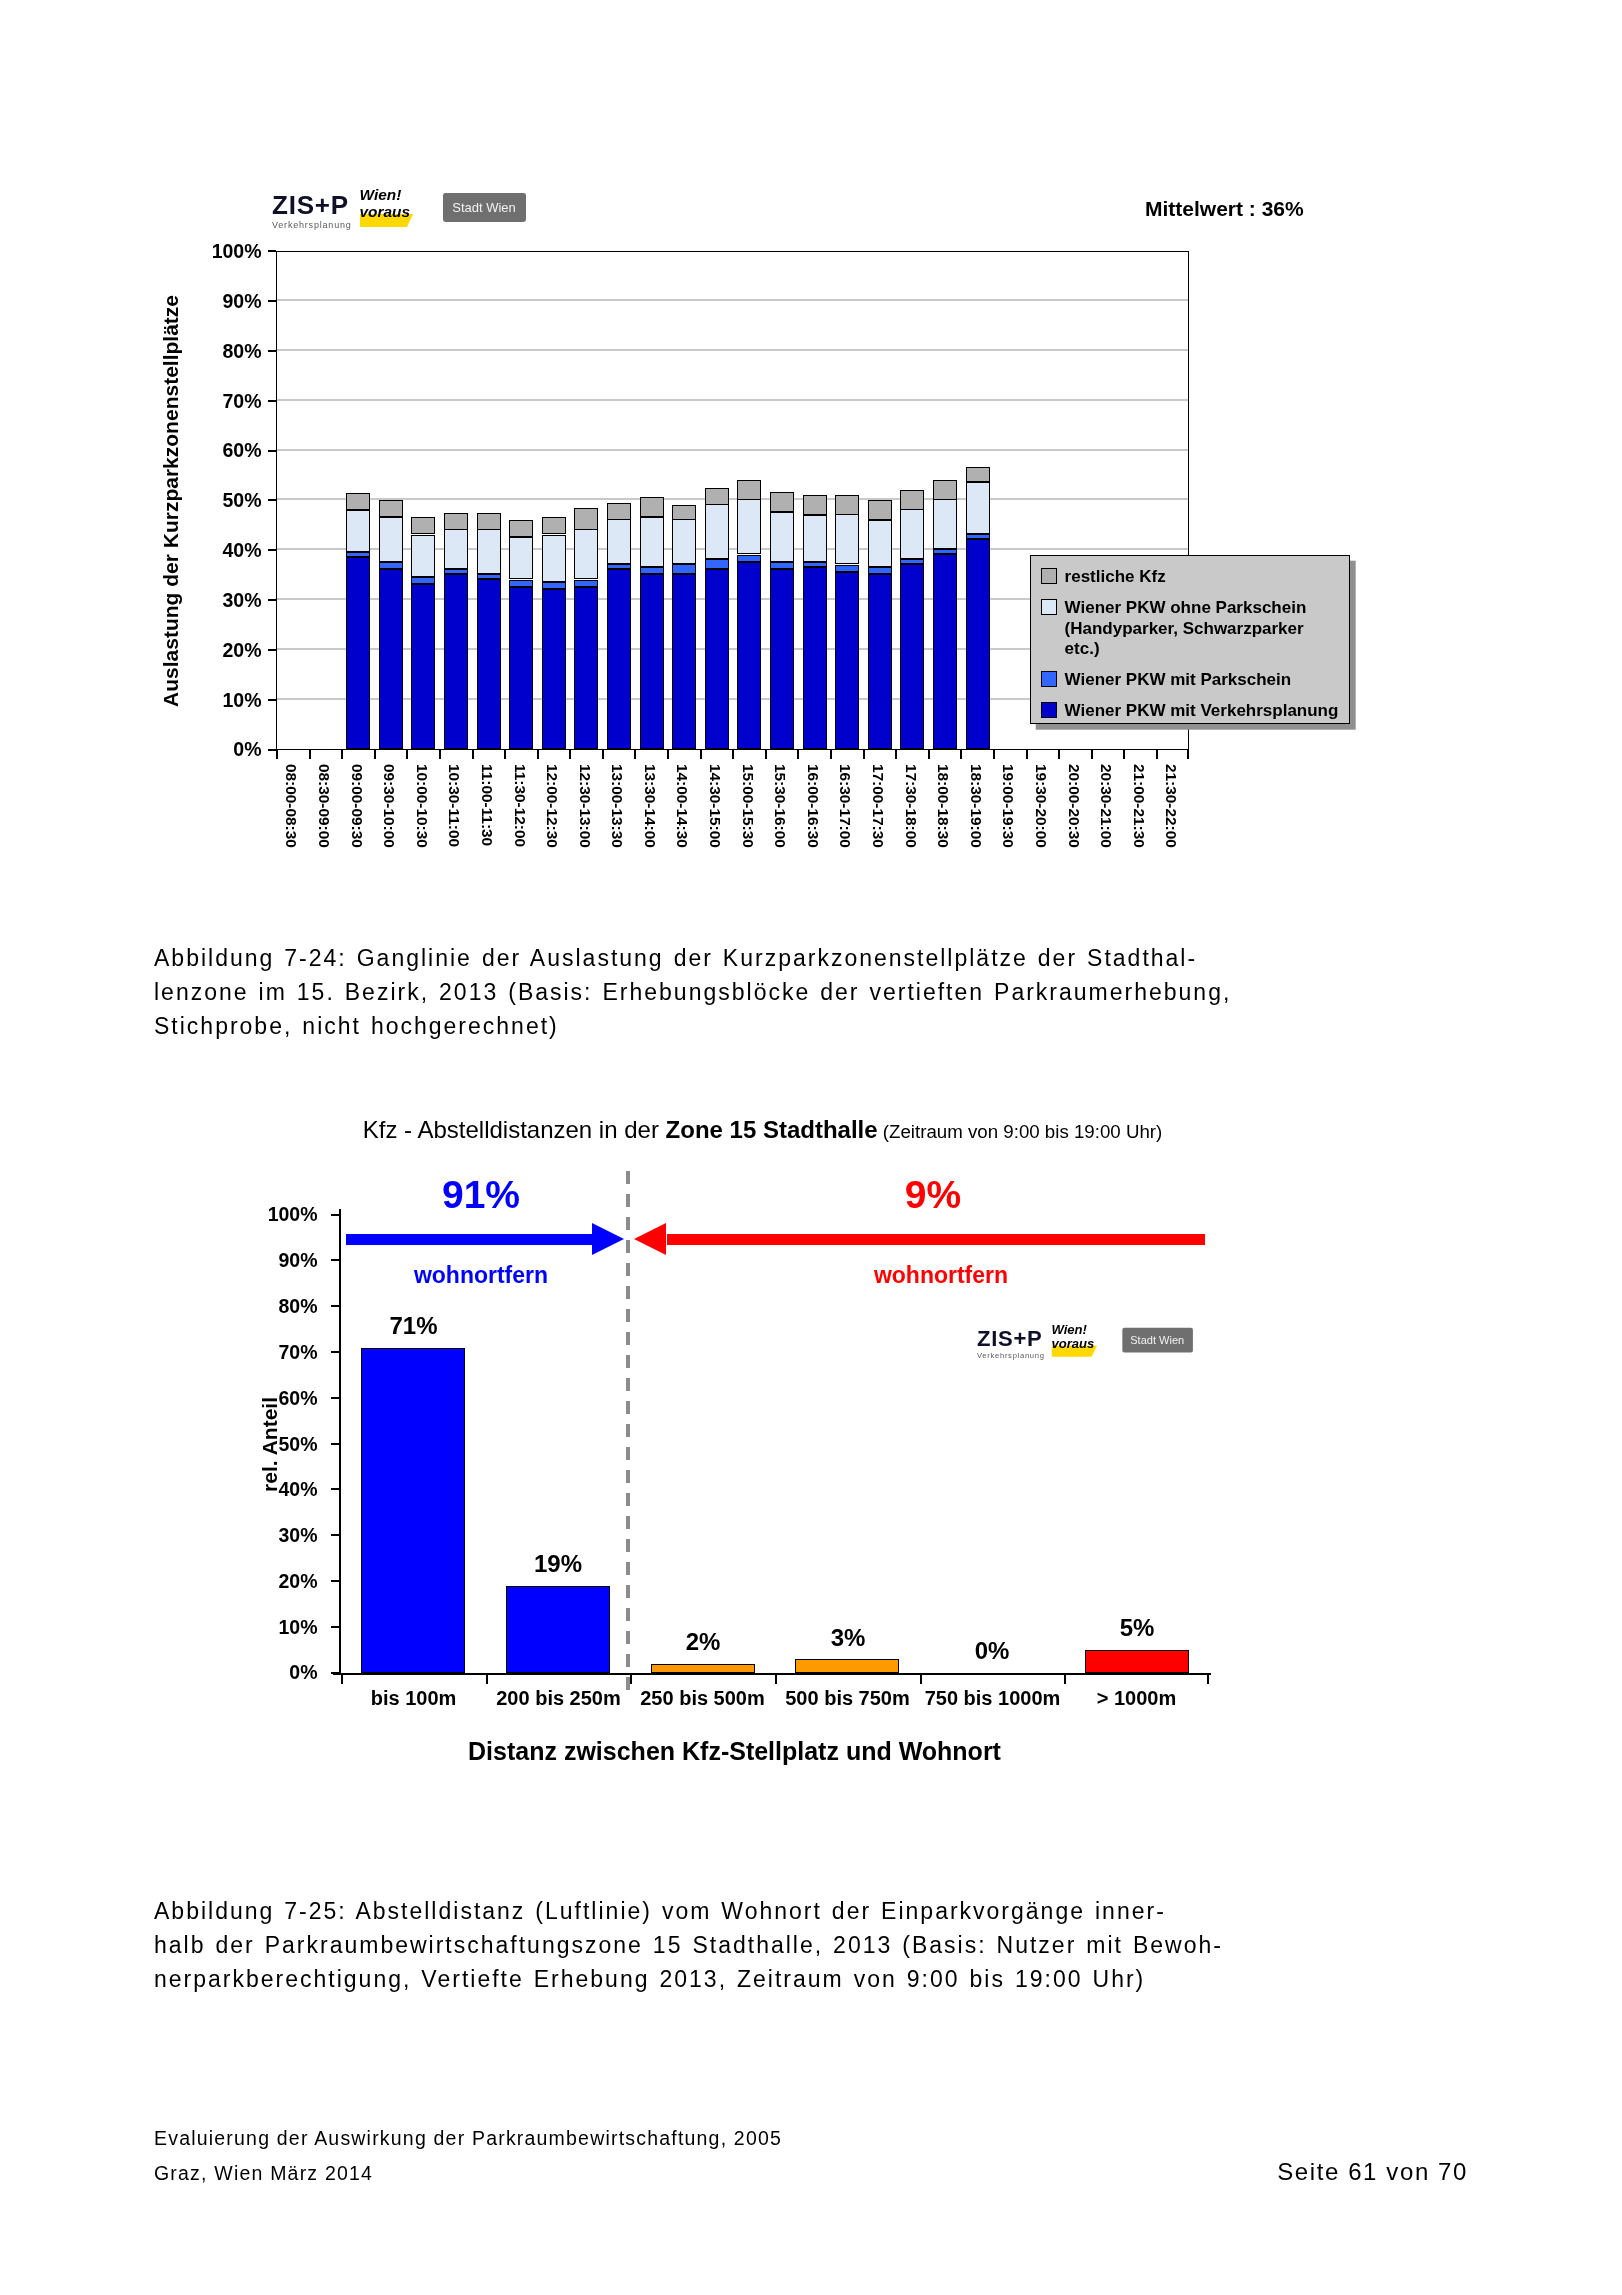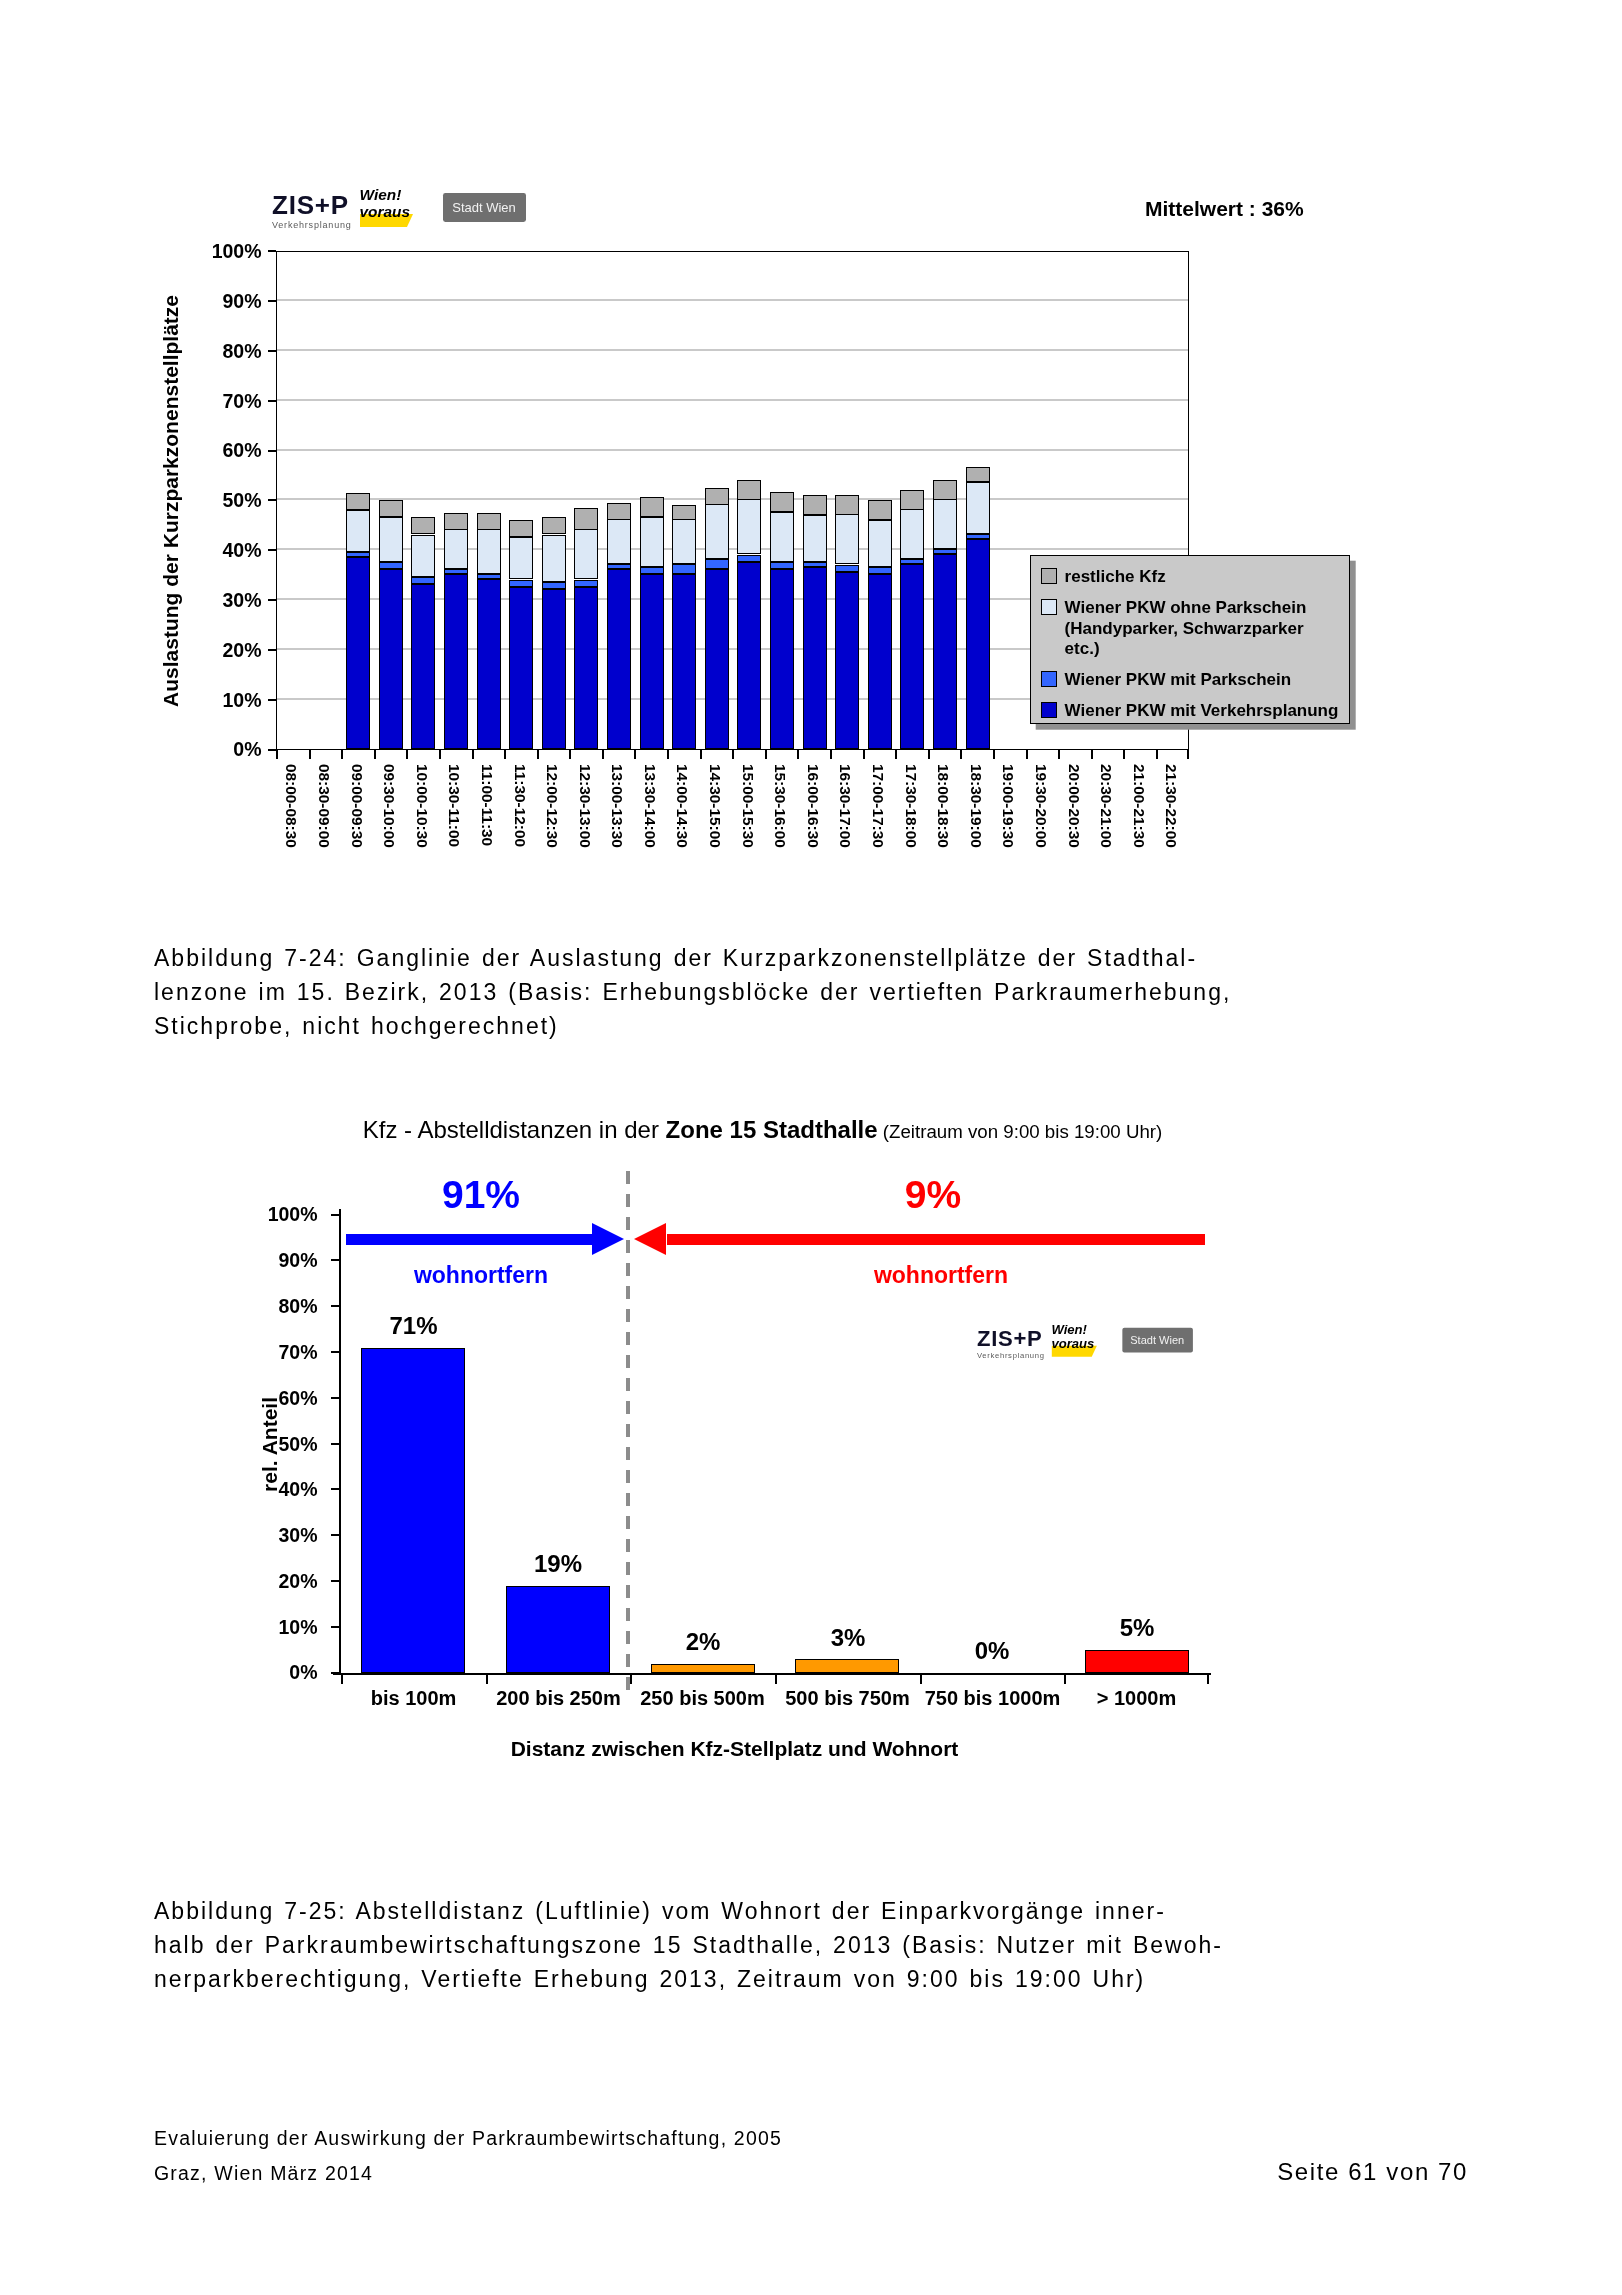--- a/index.html
+++ b/index.html
@@ -87,21 +87,21 @@
                  border-top:16px solid transparent; border-bottom:16px solid transparent;
                  border-left:32px solid var(--blue,#0000ff); }
   .c2-redhead  { position:absolute; left:634px; top:1223px; width:0; height:0;
                  border-top:16px solid transparent; border-bottom:16px solid transparent;
                  border-right:32px solid var(--red,#ff0000); }
   .c2-nah  { position:absolute; left:345px; top:1262px; width:272px; text-align:center;
              font-size:23px; font-weight:bold; color:var(--blue,#0000ff); }
   .c2-fern { position:absolute; left:803px; top:1262px; width:276px; text-align:center;
              font-size:23px; font-weight:bold; color:var(--red,#ff0000); }
   .c2-xtitle { position:absolute; left:276px; top:1737px; width:917px; text-align:center;
-               font-size:21px; font-weight:bold; }
+               font-size:25px; font-weight:bold; }
 </style>
 </head>
 <body>
 
 <div class="page">
 
   <div>
 
     <div class="logo-group" style="left:272px; top:185px;">
       <div class="logo-zisp">

